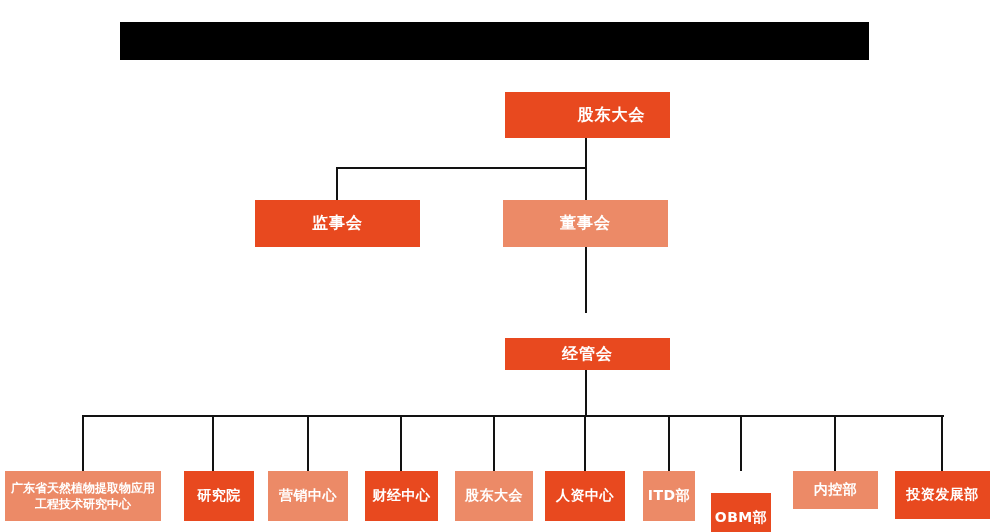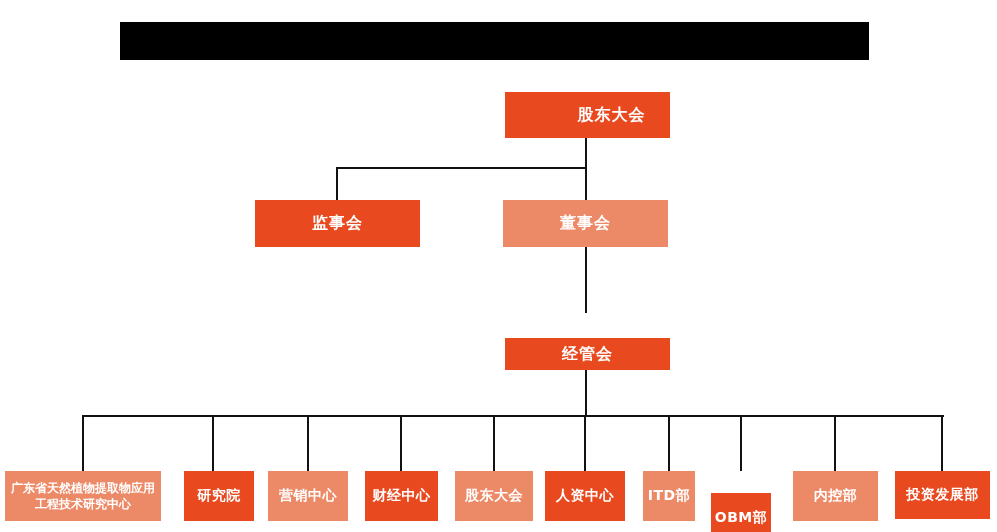--- a/index.html
+++ b/index.html
@@ -73,16 +73,16 @@
   <div class="node dark" style="left:505px; top:313px; width:165px; height:32px;margin-top:25px;">经管会</div>
 
   <div class="node light dept dept-small" style="left:5px; top:471px; width:156px; height:50px;">广东省天然植物提取物应用工程技术研究中心</div>
   <div class="node dark dept" style="left:184px; top:471px; width:70px; height:50px;">研究院</div>
   <div class="node light dept" style="left:268px; top:471px; width:80px; height:50px;">营销中心</div>
   <div class="node dark dept" style="left:365px; top:471px; width:73px; height:50px;">财经中心</div>
   <div class="node light dept" style="left:455px; top:471px; width:78px; height:50px;">股东大会</div>
   <div class="node dark dept" style="left:545px; top:471px; width:80px; height:50px;">人资中心</div>
   <div class="node light dept" style="left:643px; top:471px; width:52px; height:50px;">ITD部</div>
   <div class="node dark dept" style="left:711px; top:493px; width:60px; height:50px;">OBM部</div>
-  <div class="node light dept" style="left:793px; top:471px; width:85px; height:50px;">内控部</div>
+  <div class="node light dept" style="left:793px; top:471px; width:85px; height:38px;">内控部</div>
   <div class="node dark dept" style="left:895px; top:471px; width:95px; height:48px;">投资发展部</div>
 
 </div>
 
 </body></html>

